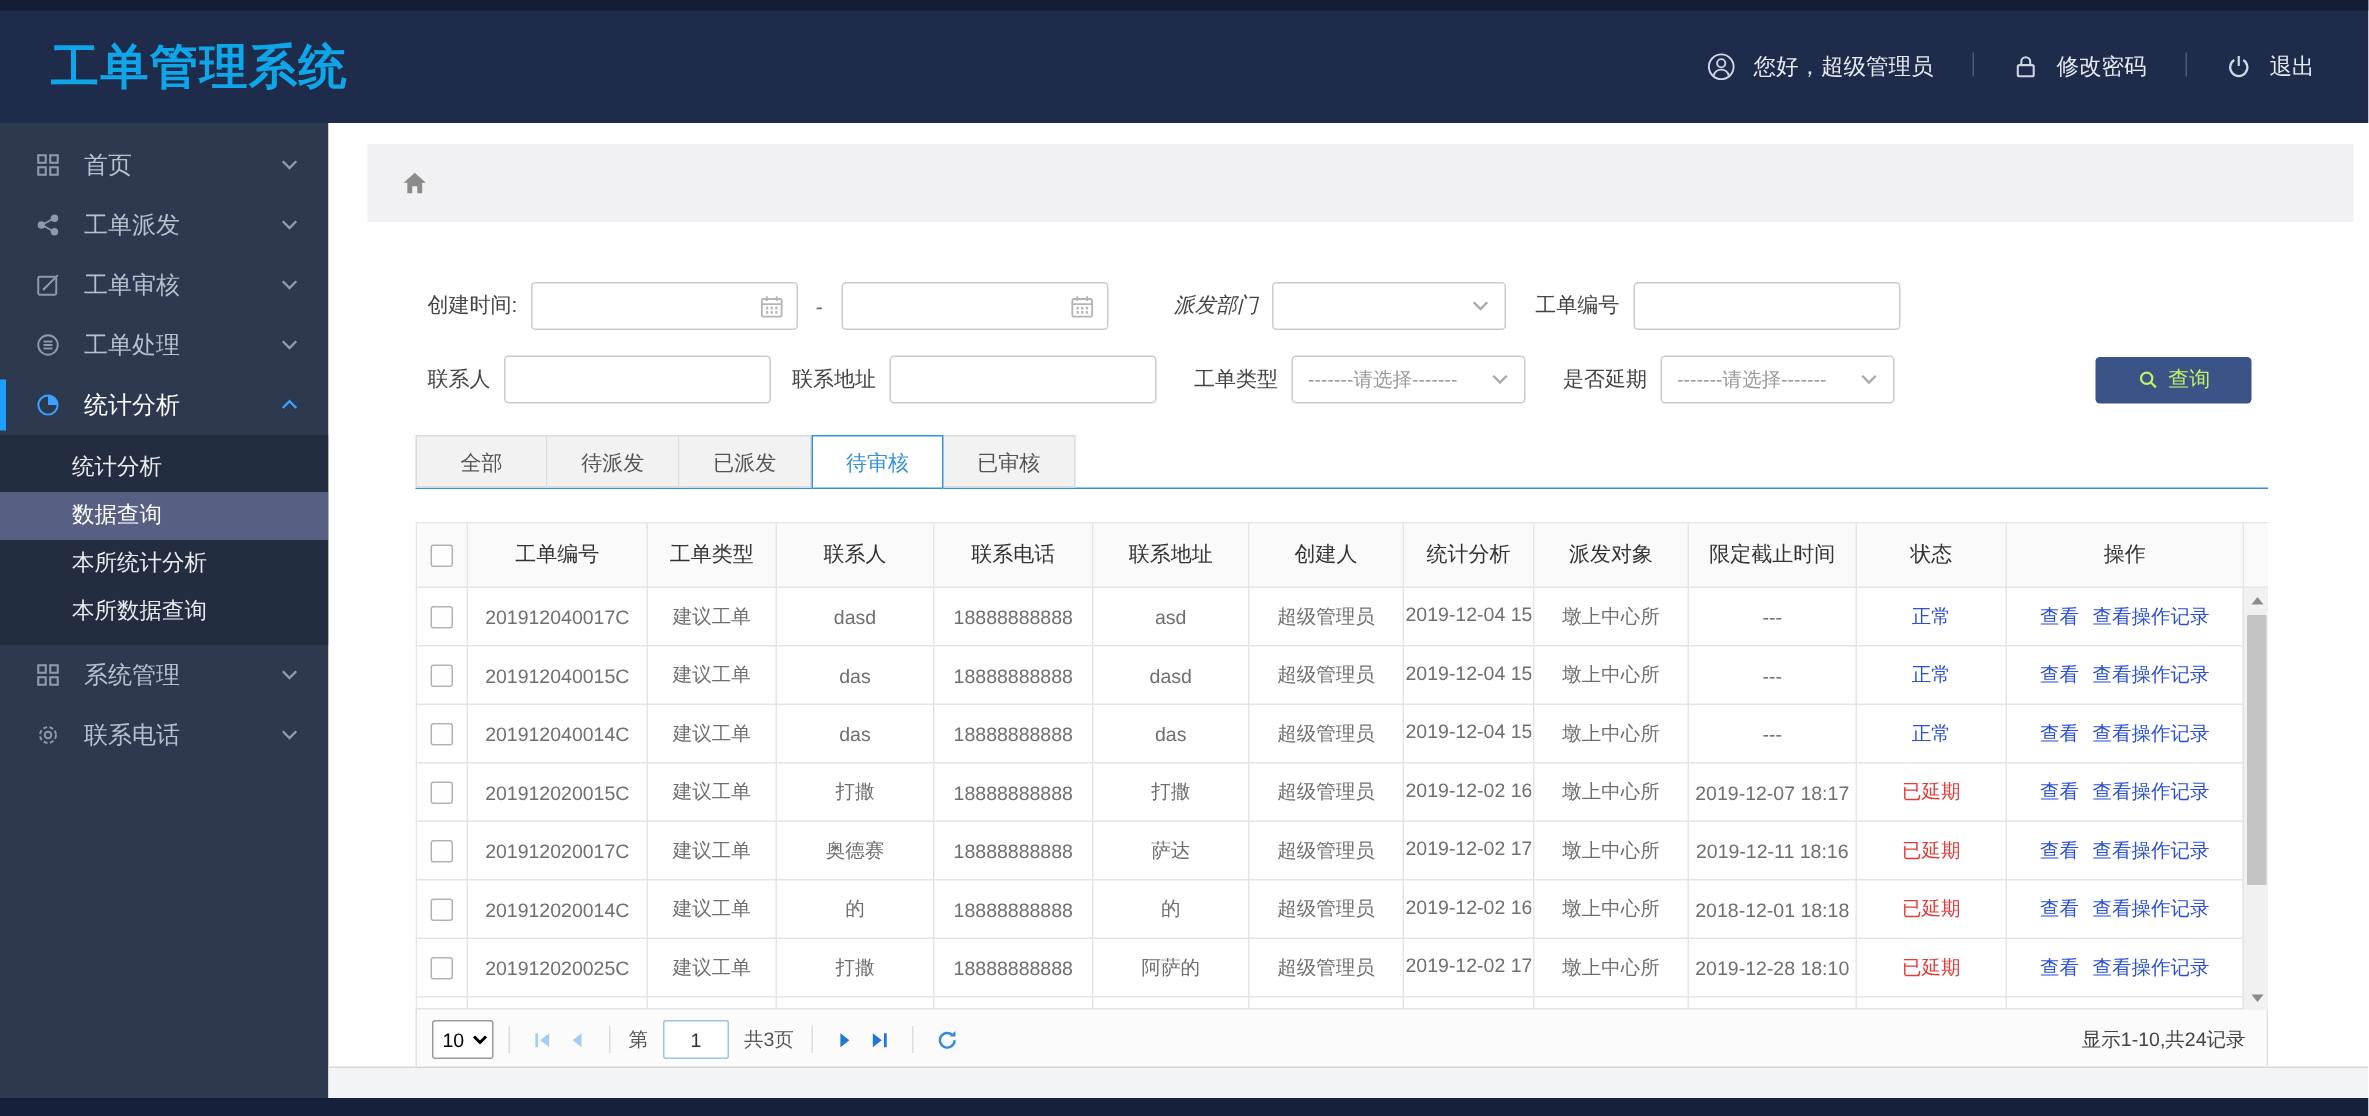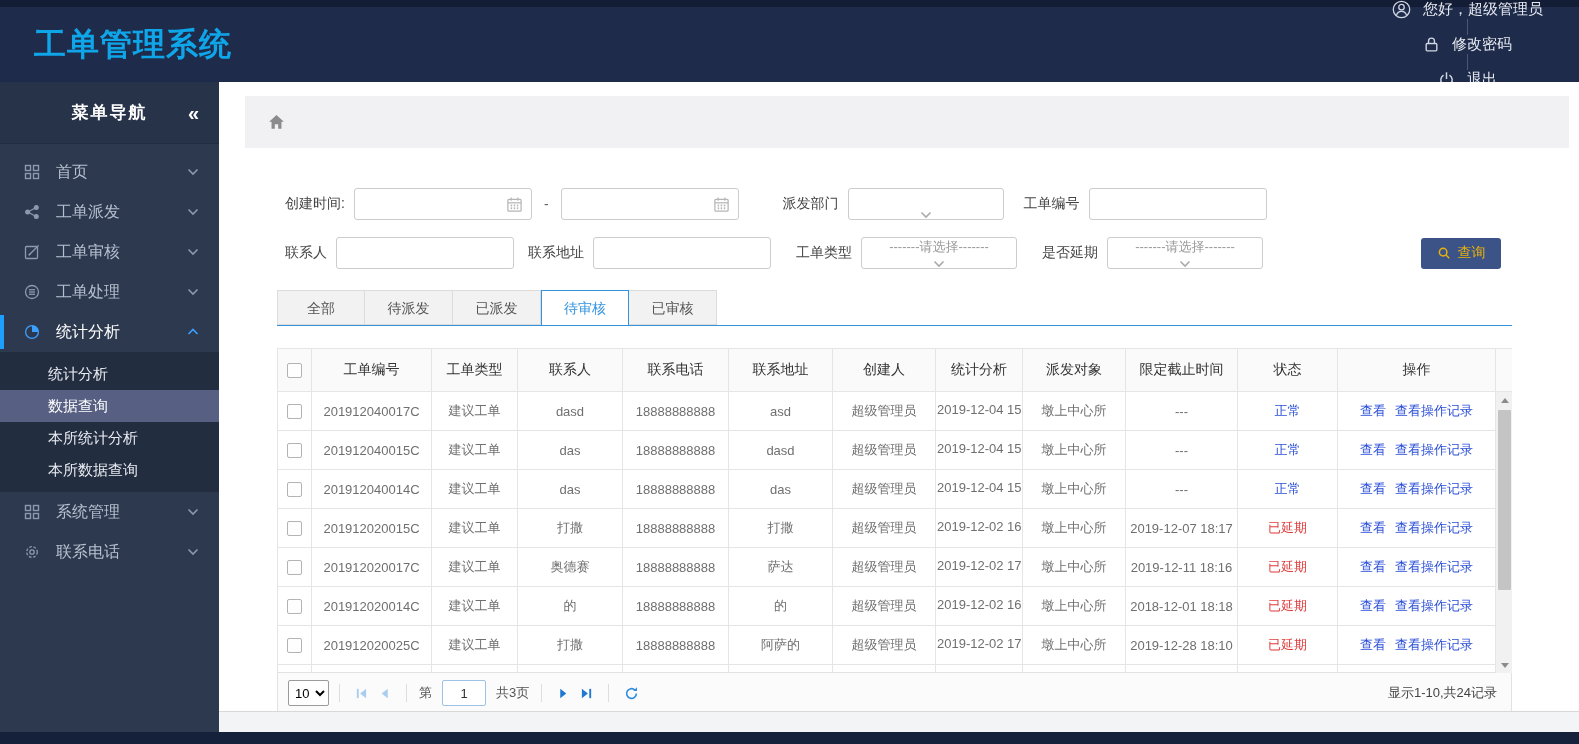--- a/index.html
+++ b/index.html
@@ -3,21 +3,21 @@
 <meta charset="utf-8">
 <style>
   * { margin:0; padding:0; box-sizing:border-box; }
   html,body { width:1579px; height:744px; overflow:hidden; background:#fff;
     font-family:"Liberation Sans","DejaVu Sans",sans-serif; }
 
   
   .app-header { height:82px; background:#1f2b4a; border-top:7px solid #131d35;
     display:flex; align-items:center; justify-content:space-between; padding:0 36px 0 34px; }
   .app-title { color:#0ea5e9; font-size:32px; font-weight:bold; letter-spacing:1px; }
-  .header-right { display:flex; align-items:center; color:#e6eaf2; font-size:15px;flex-direction:column; }
+  .header-right { display:flex; color:#e6eaf2; font-size:15px; }
   .hr-item { display:flex; align-items:center; gap:12px; cursor:pointer; }
   .hr-sep { width:1px; height:16px; background:#4a5876; margin:0 26px; }
   .hr-icon { display:flex; color:#cfd6e4; }
 
   
   .middle { display:flex; height:650px; }
   .footer-bar { height:12px; background:#15203a; }
 
   
   .sidebar { width:219px; background:#2c394f; color:#b7c0cf; flex-shrink:0; }
@@ -52,26 +52,26 @@
   
   .filters { margin:40px 64px 0 66px; font-size:14px; color:#444; }
   .f-row { display:flex; align-items:center; }
   .f-row + .f-row { margin-top:17px; }
   .f-label { margin-right:9px; white-space:nowrap; }
   .inp, .date-inp, .sel { height:32px; background:#fff; border:1px solid #ccc;
     border-radius:3px; display:flex; align-items:center; }
   .date-inp { width:178px; justify-content:flex-end; padding-right:8px; color:#b5b5b5; cursor:text; }
   .dash { margin:0 12px; color:#666; }
   .sel { width:156px; justify-content:space-between; padding:0 10px; color:#999;
-    font-size:13px; cursor:pointer;flex-direction:column; }
+    font-size:13px; cursor:pointer; }
   .sel .chev { color:#aaa; display:flex; }
   .inp { width:178px; cursor:text; }
-  .ml40 { margin-left:44px; } .ml20 { margin-left:20px; } .ml24 { margin-left:25px; } .ml14 { margin-left:14px; }
-  .search-btn { margin-left:auto; margin-right:14px; width:80px; height:31px; background:#3c5388;
-    color:#eab308; border:none; border-radius:3px; font-size:14px; display:flex; align-items:center;
+  .ml40 { margin-left:44px;font-style:italic; } .ml20 { margin-left:20px; } .ml24 { margin-left:25px; } .ml14 { margin-left:14px; }
+  .search-btn { margin-left:auto; margin-right:14px; width:104px; height:31px; background:#3c5388;
+    color:#bef264; border:none; border-radius:3px; font-size:14px; display:flex; align-items:center;
     justify-content:center; gap:7px; cursor:pointer; }
 
   
   .tabs { margin:21px 0 0 58px; width:1235px; display:flex; border-bottom:1px solid #3392dd; }
   .tab { width:88px; height:35px; line-height:34px; text-align:center; font-size:14px; color:#555;
     background:#f2f2f2; border:1px solid #dcdcdc; border-left:none; cursor:pointer;
     margin-bottom:0; position:relative; }
   .tab:first-child { border-left:1px solid #dcdcdc; }
   .tab.active { background:#fff; color:#3392dd; border:1px solid #3392dd;
     height:36px; margin-bottom:-1px; z-index:2; }
@@ -164,24 +164,20 @@
           </svg>
         </span>
       <span>退出</span>
     </div>
   </div>
 </header>
 
 <div class="middle">
 
   <aside class="sidebar">
-    <div class="nav-head">
-      <span class="nav-title">菜单导航</span>
-      <span class="collapse">«</span>
-    </div>
     <nav class="menu">
         <div class="menu-item">
           <span class="m-icon">
             <svg viewBox="0 0 16 16" width="16" height="16">
               <g fill="none" stroke="currentColor" stroke-width="1.4">
                 <rect x="1.5" y="1.5" width="5" height="5"></rect>
                 <rect x="9.5" y="1.5" width="5" height="5"></rect>
                 <rect x="1.5" y="9.5" width="5" height="5"></rect>
                 <rect x="9.5" y="9.5" width="5" height="5"></rect>
               </g>

